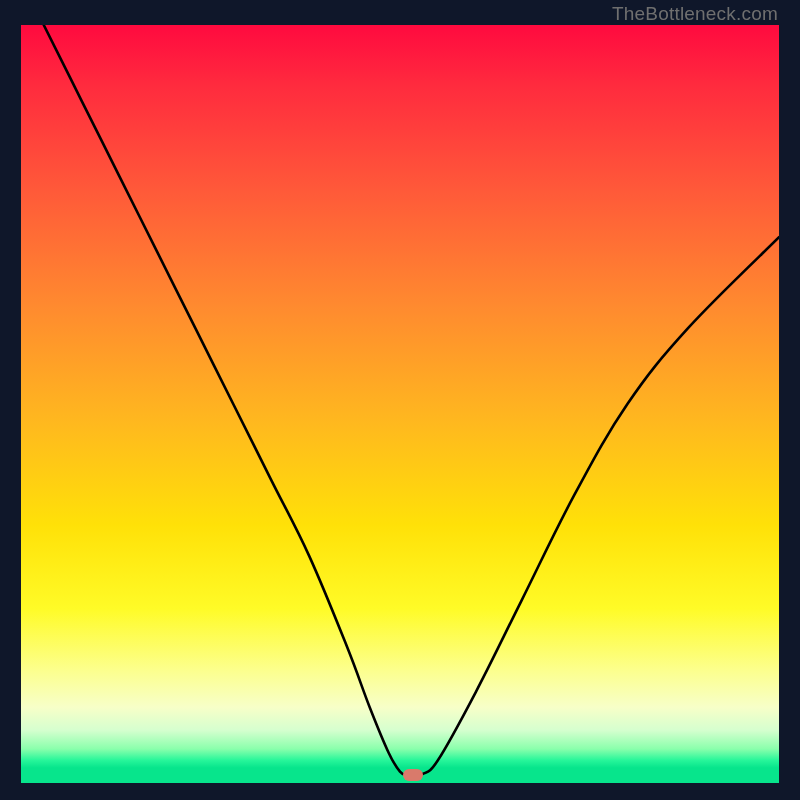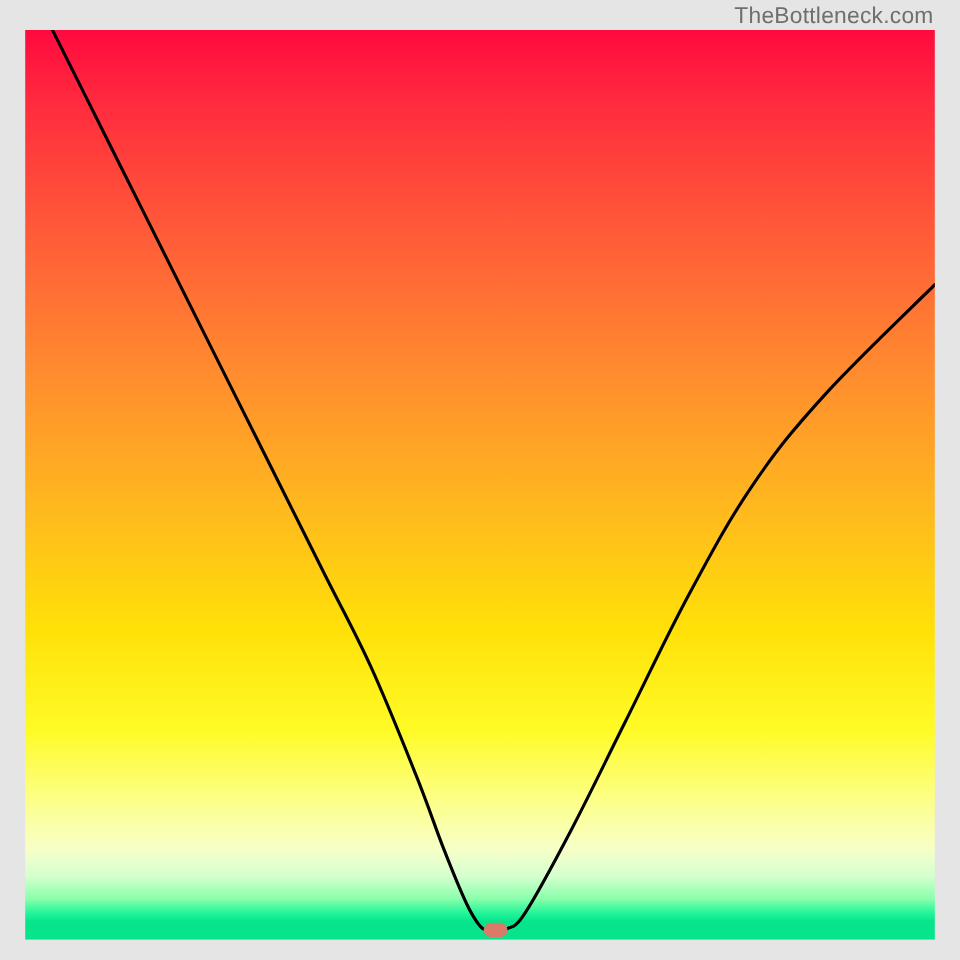--- a/index.html
+++ b/index.html
@@ -8,21 +8,21 @@
     width: 800px;
     height: 800px;
     background: #000;
     overflow: hidden;
     font-family: Arial, Helvetica, sans-serif;
   }
   .stage {
     position: relative;
     width: 800px;
     height: 800px;
-    background: #e5e5e5;
+    background: #0f172a;
   }
   .plot {
     position: absolute;
     left: 21px;
     top: 25px;
     width: 758px;
     height: 758px;
   }
   .gradient-bg {
     position: absolute;

